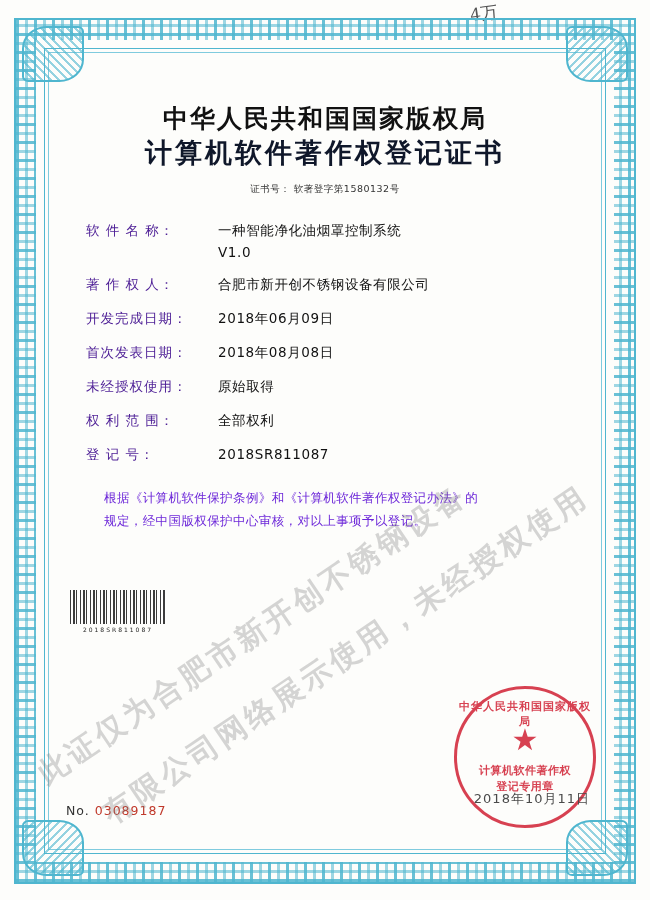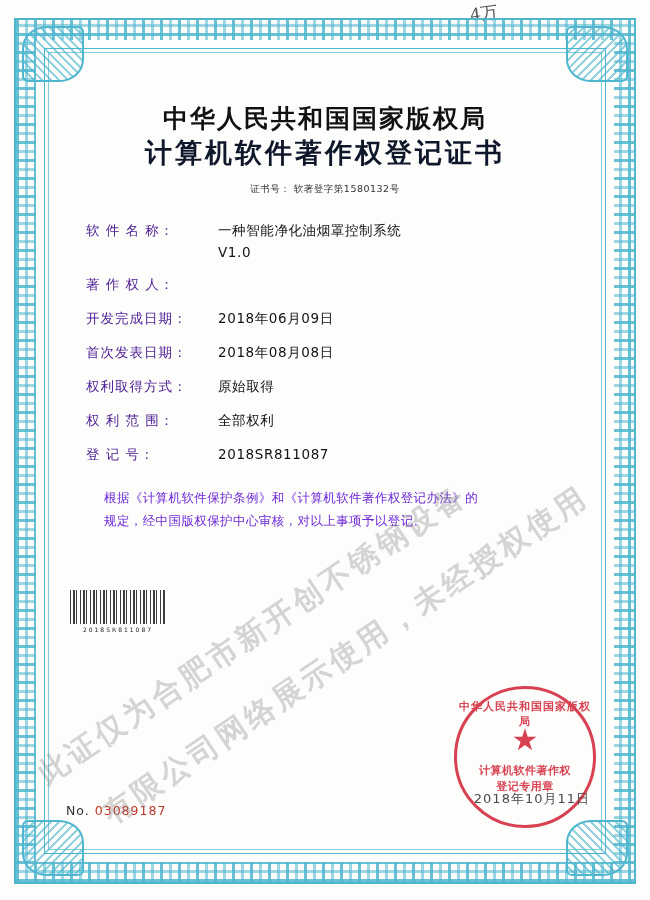--- a/index.html
+++ b/index.html
@@ -257,34 +257,35 @@
       <div class="field-row">
         <div class="field-label">软 件 名 称：</div>
         <div class="field-value">
           <span>一种智能净化油烟罩控制系统</span>
           <span class="line2">V1.0</span>
         </div>
       </div>
 
       <div class="field-row">
         <div class="field-label">著 作 权 人：</div>
+        <div class="field-value">合肥市新开创不锈钢设备有限公司</div>
       </div>
 
       <div class="field-row">
         <div class="field-label">开发完成日期：</div>
         <div class="field-value">2018年06月09日</div>
       </div>
 
       <div class="field-row">
         <div class="field-label">首次发表日期：</div>
         <div class="field-value">2018年08月08日</div>
       </div>
 
       <div class="field-row">
-        <div class="field-label">权利取得方式：</div>
+        <div class="field-label">未经授权使用：</div>
         <div class="field-value">原始取得</div>
       </div>
 
       <div class="field-row">
         <div class="field-label">权 利 范 围：</div>
         <div class="field-value">全部权利</div>
       </div>
 
       <div class="field-row">
         <div class="field-label">登 记 号：</div>

